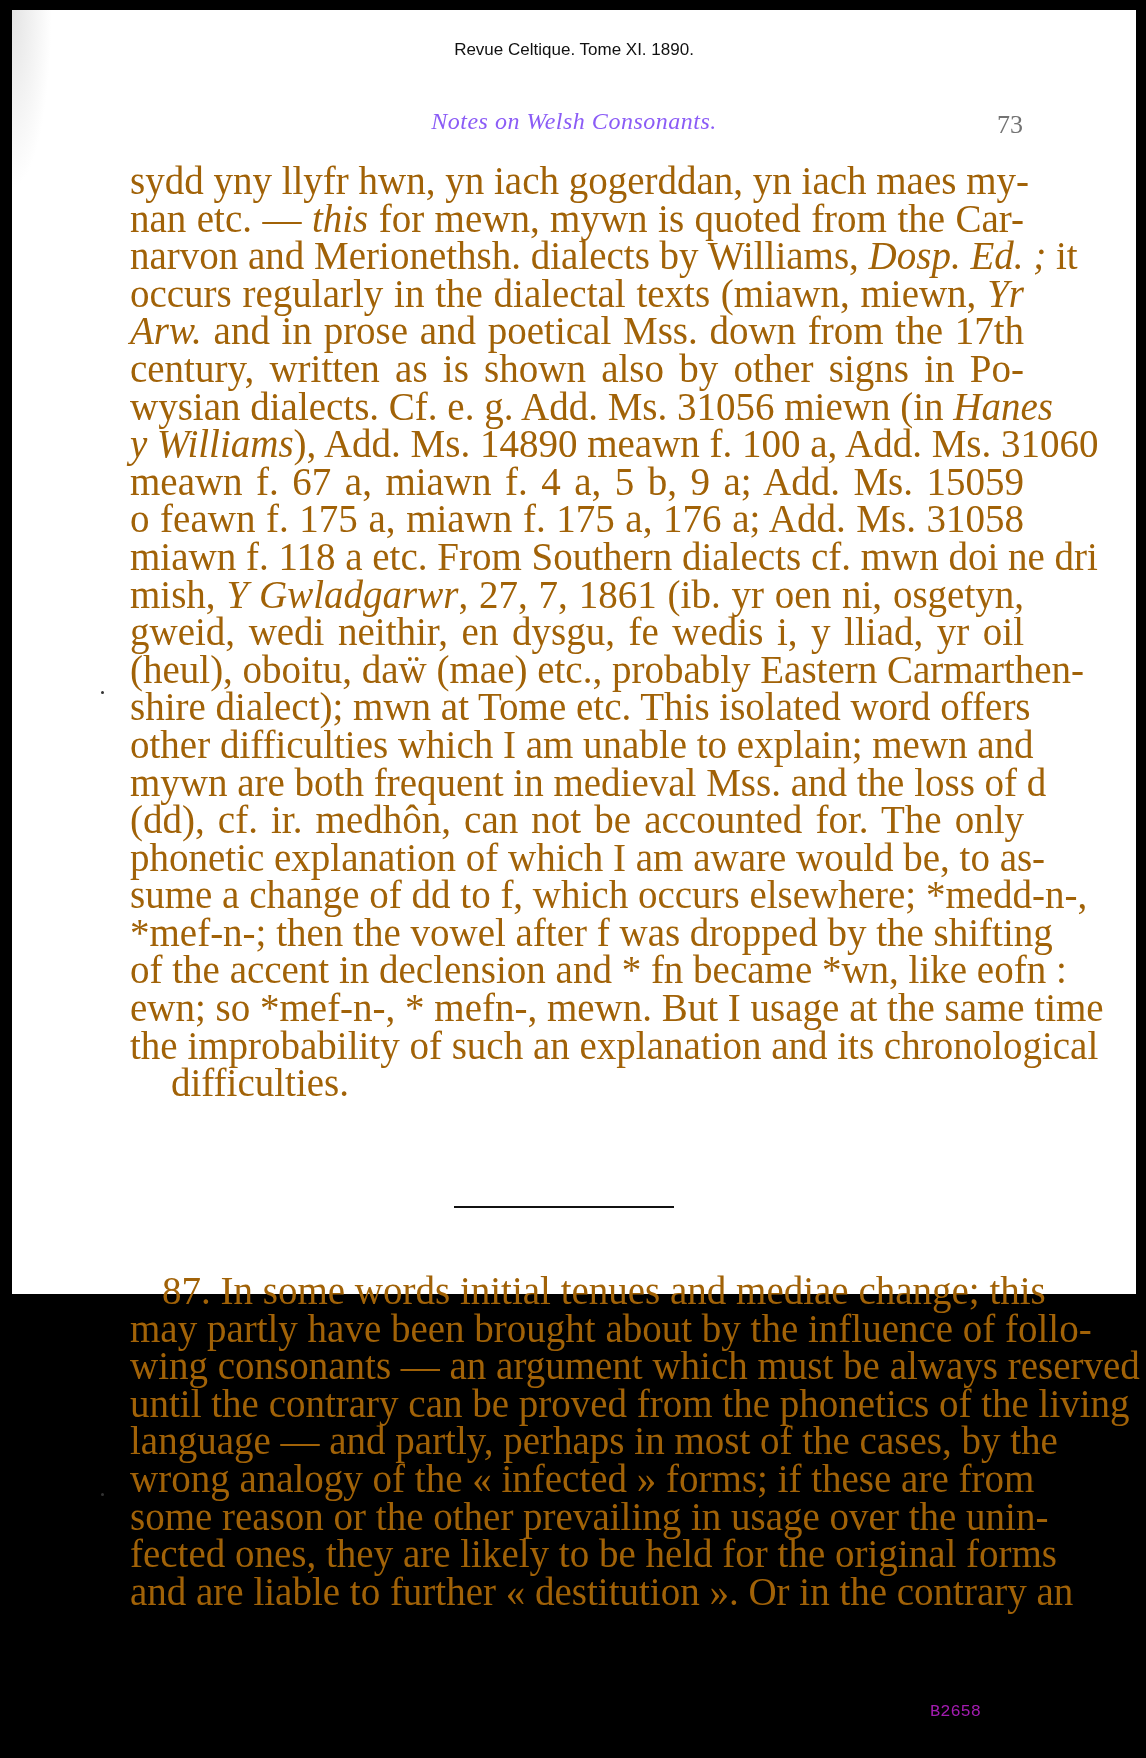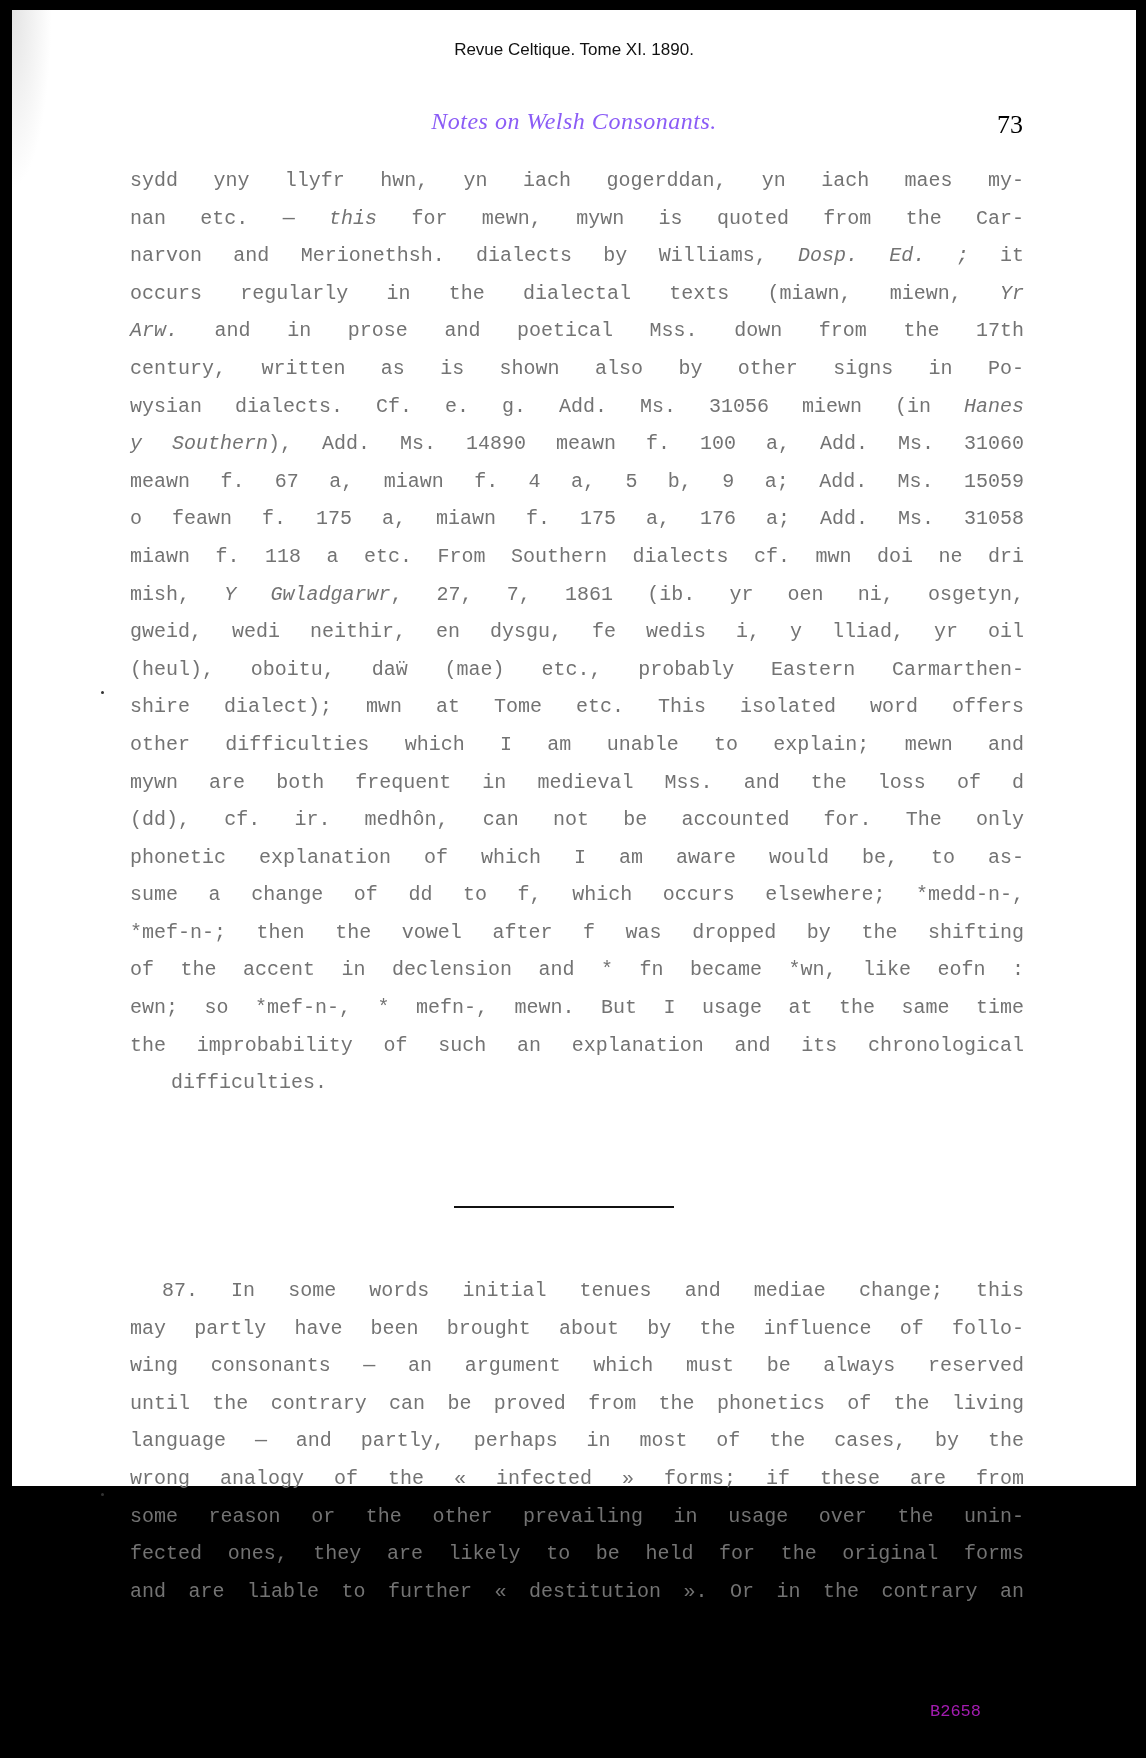--- a/index.html
+++ b/index.html
@@ -5,21 +5,21 @@
     html, body { margin: 0; padding: 0; }
     body {
       width: 1146px; height: 1758px;
       background: #000;
       position: relative;
       overflow: hidden;
     }
     .page {
       position: absolute;
       left: 12px; top: 10px;
-      width: 1124px; height: 1476px;
+      width: 1124px; height: 1284px;
       background: #fff;
       box-sizing: border-box;
     }
     .page::before {
       content: "";
       position: absolute; left: 0; top: 0;
       width: 40px; height: 180px;
       background: radial-gradient(ellipse at left top, rgba(200,200,200,0.5), rgba(255,255,255,0) 70%);
     }
     .running-head {
@@ -38,28 +38,28 @@
       font-style: italic;
       font-size: 24px;
       letter-spacing: 0.5px;
       color: #8b5cf6;
     }
     .page-number {
       position: absolute;
       top: 100px; left: 985px;
       font-family: "Liberation Serif", serif;
       font-size: 26px;
-      color: #000000;
+      color: #737373;
     }
     .body-text {
       position: absolute;
       left: 118px; width: 894px;
-      font-family: Liberation Mono, monospace;
-      font-size: 20px;
-      color: #737373;
+      font-family: Liberation Serif, serif;
+      font-size: 39px;
+      color: #a16207;
     }
     .line {
       height: 37.6px;
       line-height: 37.6px;
       white-space: nowrap;
       text-align: justify;
       text-align-last: justify;
       display: block;
     }
     .line.last { text-align-last: left; margin-left: 41px; }
@@ -95,21 +95,21 @@
   <div class="page-number">73</div>
 
   <div class="body-text para1">
       <span class="line first"><span>sydd yny llyfr  hwn, yn iach gogerddan, yn iach maes my-</span></span>
       <span class="line"><span>nan etc. — </span><em>this</em><span> for mewn, mywn is quoted from the Car-</span></span>
       <span class="line"><span>narvon and Merionethsh. dialects by Williams, </span><em>Dosp. Ed. ;</em><span> it</span></span>
       <span class="line"><span>occurs regularly in the dialectal texts (miawn, miewn, </span><em>Yr</em></span>
       <span class="line"><em>Arw.</em><span> and in prose and poetical Mss. down from the 17th</span></span>
       <span class="line"><span>century,  written  as  is  shown  also  by  other  signs  in  Po-</span></span>
       <span class="line"><span>wysian dialects. Cf. e. g. Add. Ms. 31056 miewn (in </span><em>Hanes</em></span>
-      <span class="line"><em>y Southern</em><span>), Add. Ms. 14890 meawn f. 100 a, Add. Ms. 31060</span></span>
+      <span class="line"><em>y Williams</em><span>), Add. Ms. 14890 meawn f. 100 a, Add. Ms. 31060</span></span>
       <span class="line"><span>meawn f. 67 a, miawn f. 4 a, 5 b, 9 a; Add. Ms. 15059</span></span>
       <span class="line"><span>o feawn f. 175 a, miawn f. 175 a, 176 a; Add. Ms. 31058</span></span>
       <span class="line"><span>miawn f. 118 a etc. From Southern dialects cf. mwn doi ne dri</span></span>
       <span class="line"><span>mish, </span><em>Y Gwladgarwr</em><span>, 27, 7, 1861 (ib. yr oen ni, osgetyn,</span></span>
       <span class="line"><span>gweid, wedi neithir, en dysgu, fe wedis i, y lliad, yr oil</span></span>
       <span class="line"><span>(heul), oboitu, daẅ (mae) etc., probably Eastern Carmarthen-</span></span>
       <span class="line"><span>shire dialect); mwn at Tome etc. This isolated word offers</span></span>
       <span class="line"><span>other difficulties which I am unable to explain; mewn and</span></span>
       <span class="line"><span>mywn are both frequent in medieval Mss. and the loss of d</span></span>
       <span class="line"><span>(dd), cf. ir. medhôn, can not be accounted for. The only</span></span>

